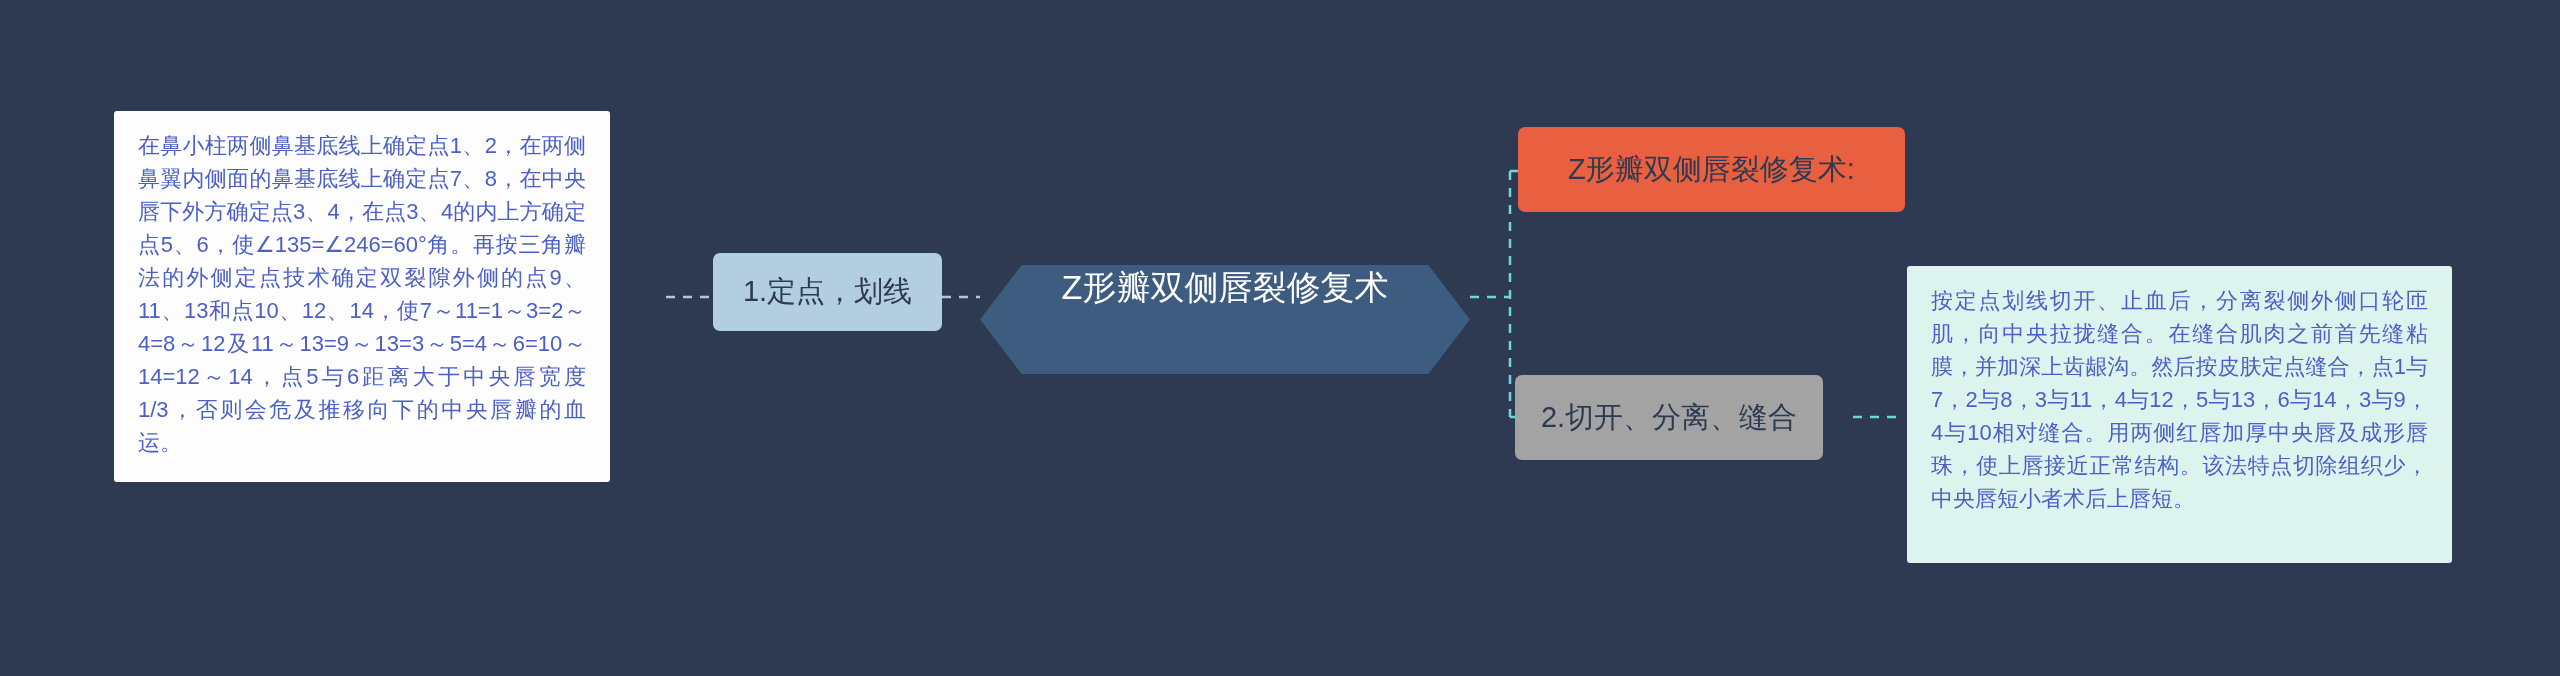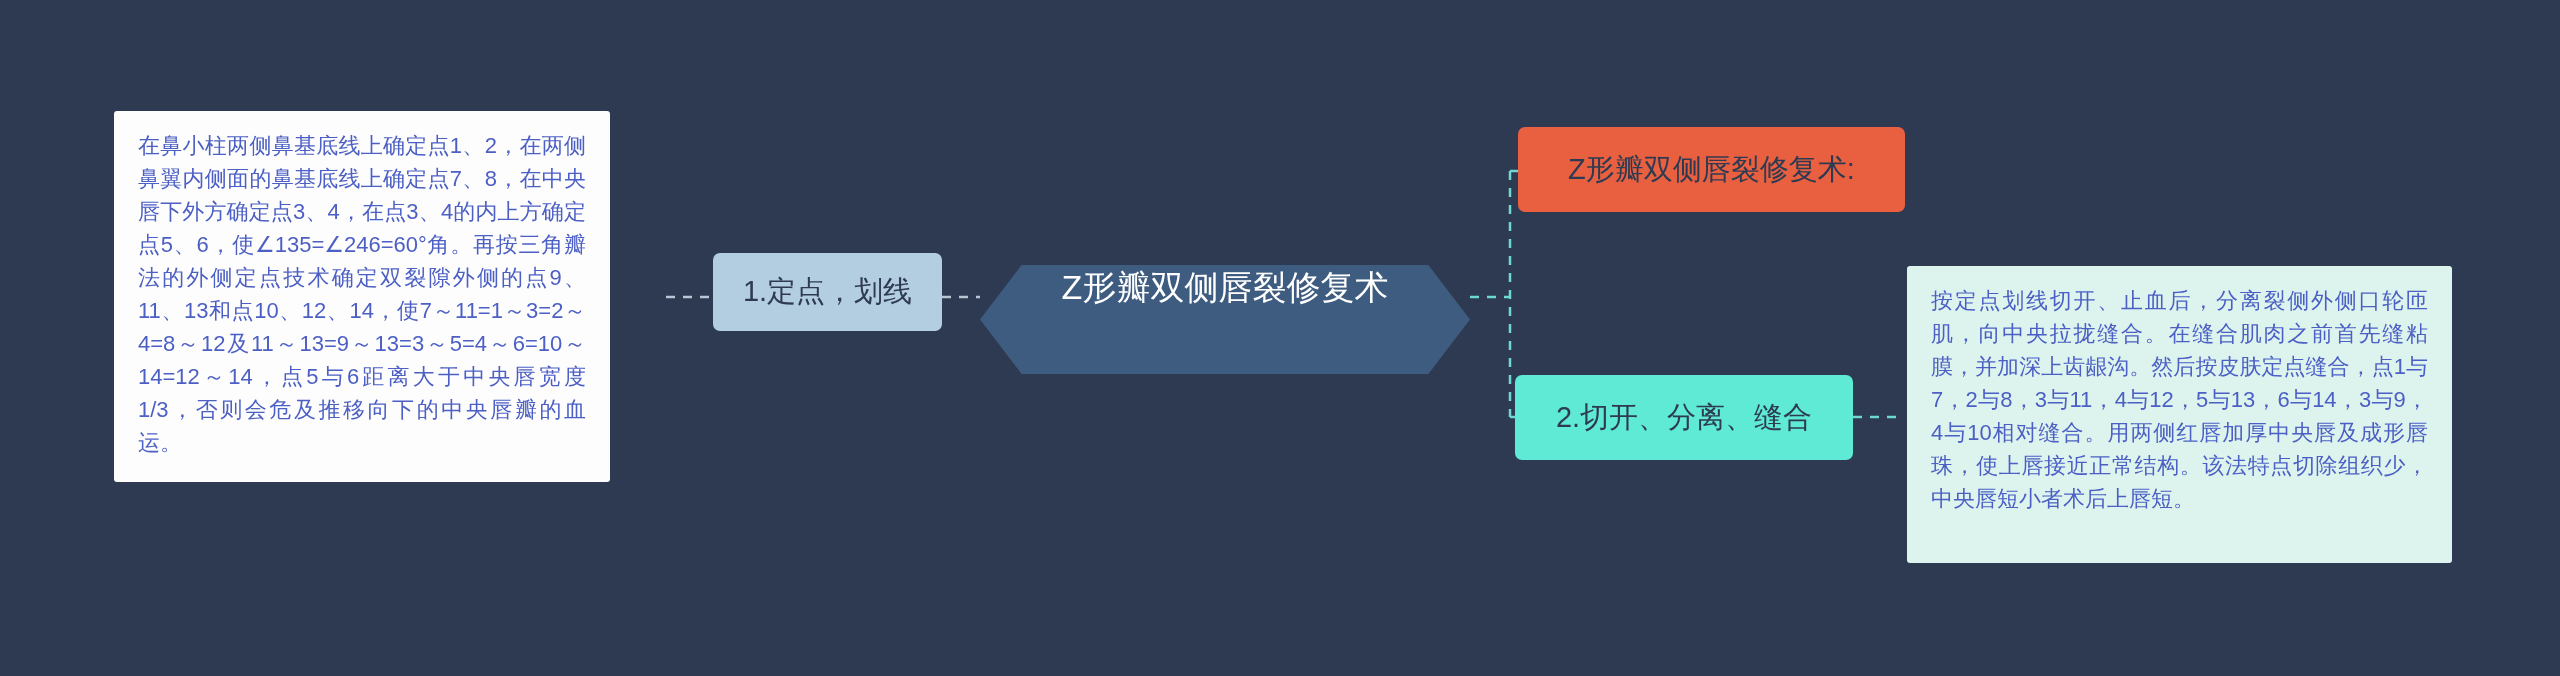--- a/index.html
+++ b/index.html
@@ -63,23 +63,23 @@
   .step1 {
     left: 713px;
     top: 253px;
     width: 229px;
     height: 78px;
     background: #b3cde1;
   }
   .step2 {
     left: 1515px;
     top: 375px;
-    width: 338px;
+    width: 308px;
     height: 85px;
-    background: #5eead4;
+    background: #a3a3a3;
   }
   .right-title {
     left: 1518px;
     top: 127px;
     width: 387px;
     height: 85px;
     background: #e8603f;
   }
   .center-hex {
     left: 980px;

